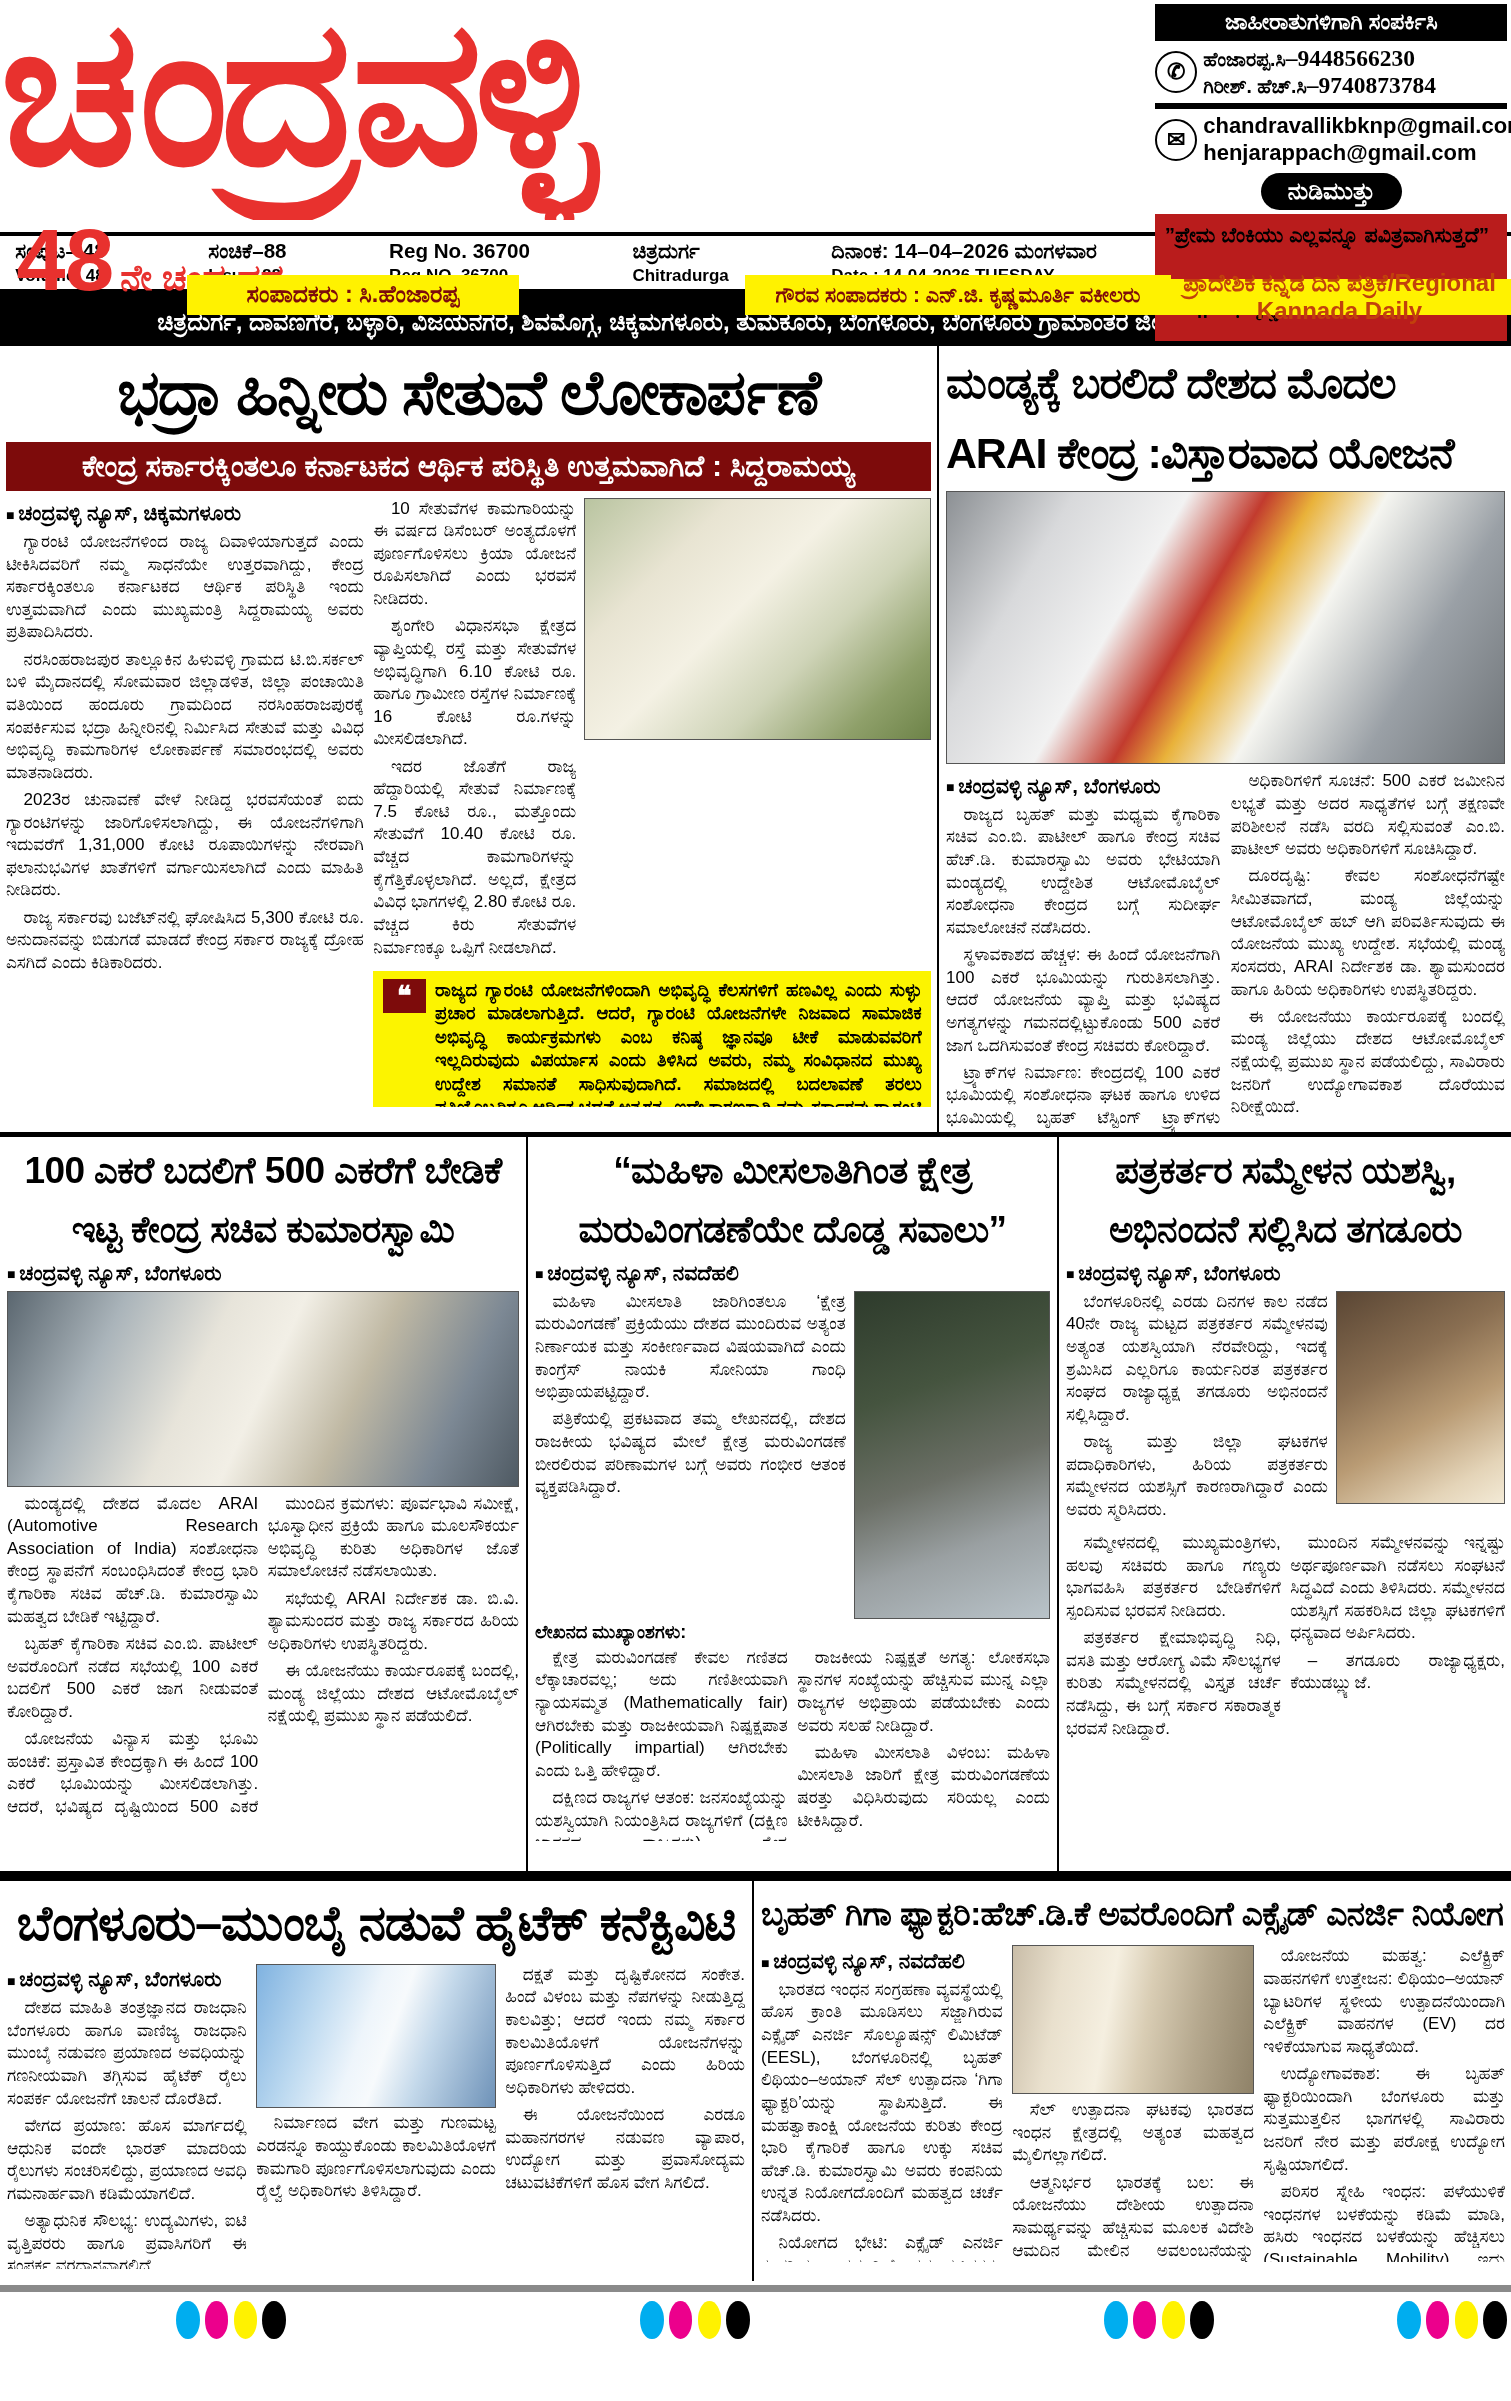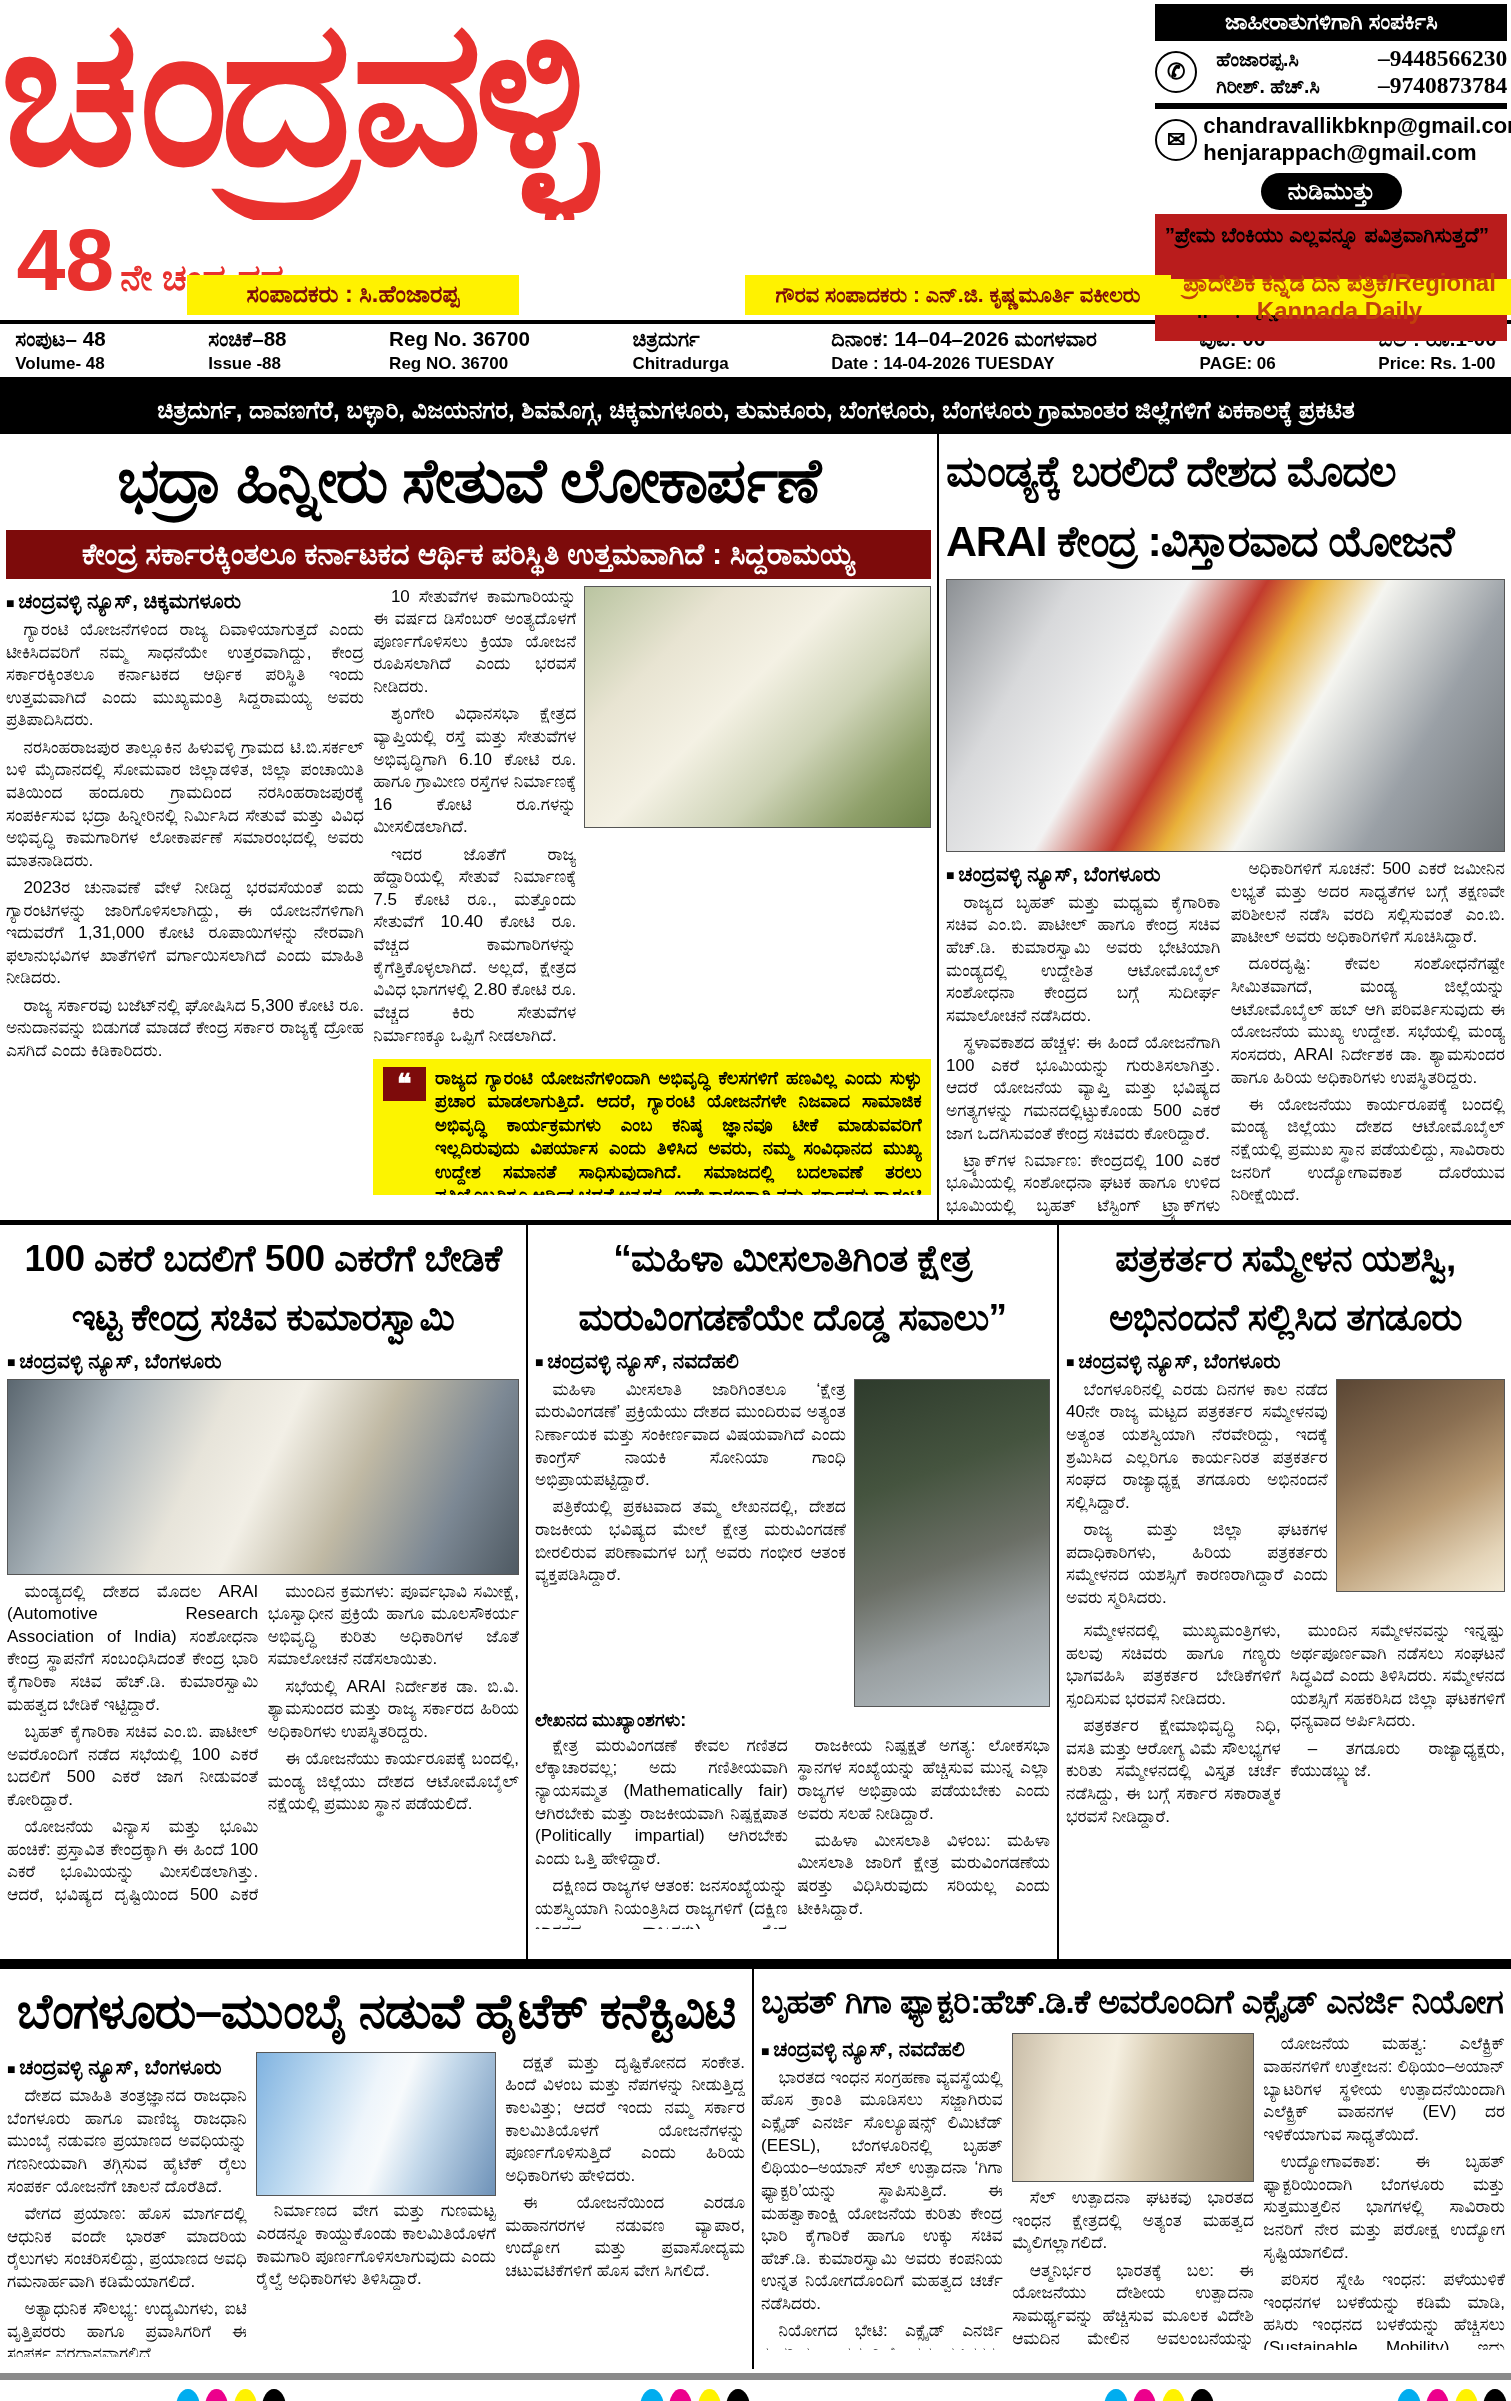--- a/index.html
+++ b/index.html
@@ -2,39 +2,39 @@
 <html style="font-size:9.4px"><head>
 <meta charset="utf-8">
 <style>
   html,body{margin:0;padding:0;}
   body{
     width:1512px;height:2401px;position:relative;overflow:hidden;
     background:#ffffff;color:#000;
     font-family:"Liberation Sans",sans-serif;
   }
   
-  .header{position:relative;height:320px;}
+  .header{position:relative;height:232px;}
   .masthead-title{
     position:absolute;left:0px;top:-34px;width:1145px;
     color:#e8312e;font-size:203px;font-weight:bold;line-height:1.25;
     letter-spacing:-8.2px;white-space:nowrap;overflow:hidden;
   }
   .chandra-patha{position:absolute;left:16.4px;top:216px;color:#e8312e;white-space:nowrap;}
   .chandra-patha .num{font-size:88px;font-weight:bold;line-height:1;}
   .chandra-patha .rest{font-size:36px;font-weight:bold;margin-left:5.9px;}
   .contact-panel{position:absolute;right:4.7px;top:3.5px;width:352px;}
   .ad-box{background:#000;color:#fff;text-align:center;font-size:22px;font-weight:bold;padding:5.9px 2.3px;}
   .phone-block{display:flex;align-items:center;gap:5.9px;margin-top:3.5px;}
   .round-icon{
     width:38px;height:38px;border:2.9px solid #000;border-radius:50%;
     display:flex;align-items:center;justify-content:center;
     font-size:22px;font-weight:bold;flex:0 0 auto;
   }
   .phone-lines{flex:1;}
-  .phone-line{display:flex;justify-content:space-between;align-items:baseline;margin-left:13px;}
+  .phone-line{display:flex;align-items:baseline;}
   .phone-name{font-size:19.4px;font-weight:bold;}
   .phone-num{font-size:23.5px;font-weight:bold;font-family:"Liberation Serif",serif;}
   .black-divider{height:5.3px;background:#000;margin:4.7px 0;}
   .email-block{display:flex;align-items:center;gap:5.9px;}
   .email-lines div{font-size:22px;font-weight:bold;font-family:Liberation Sans, sans-serif;line-height:1.2;}
   .pill{
     margin:7px auto 4.7px auto;width:fit-content;background:#000;color:#fff;
     border-radius:26px;padding:4.7px 27px;font-size:23.5px;font-weight:bold;
   }
   .nudimuttu-box{background:#b91c1c;padding:8.2px 9.4px;height:110px;position:relative;}

